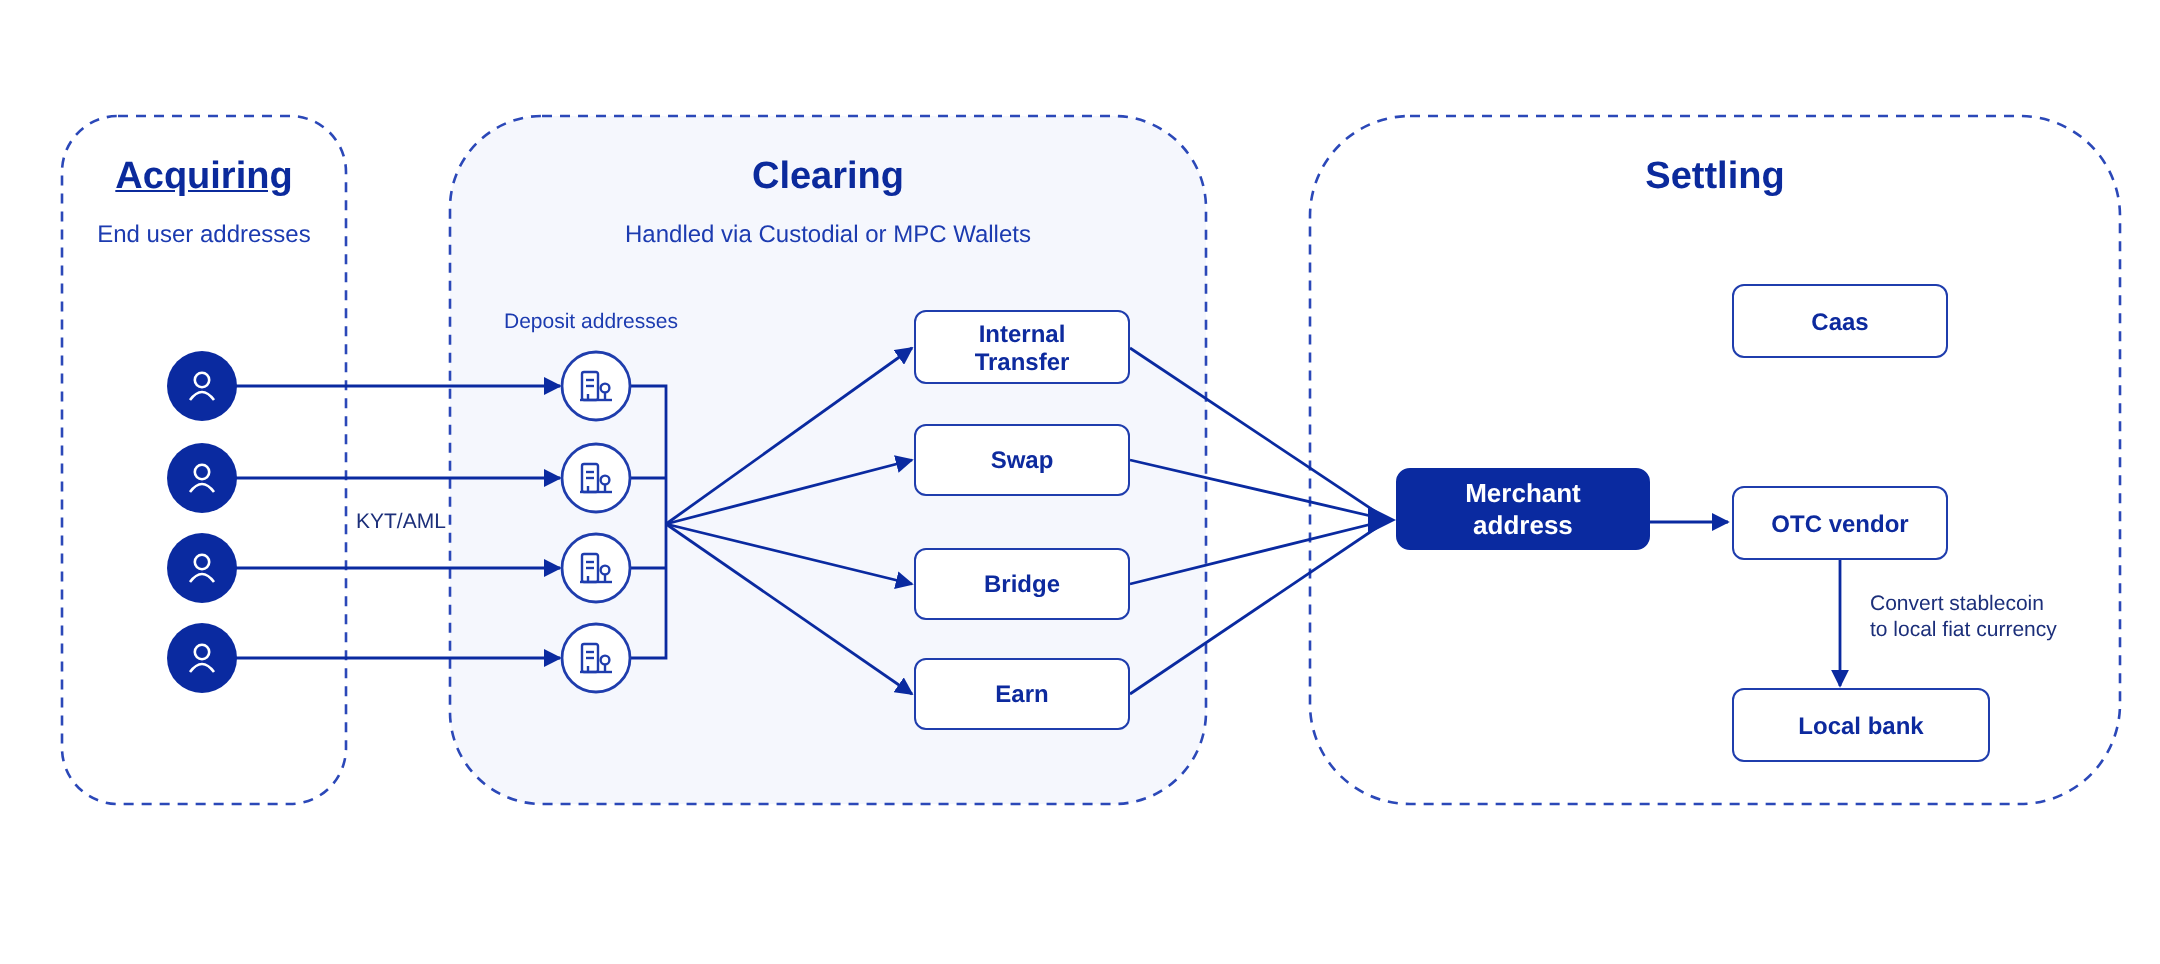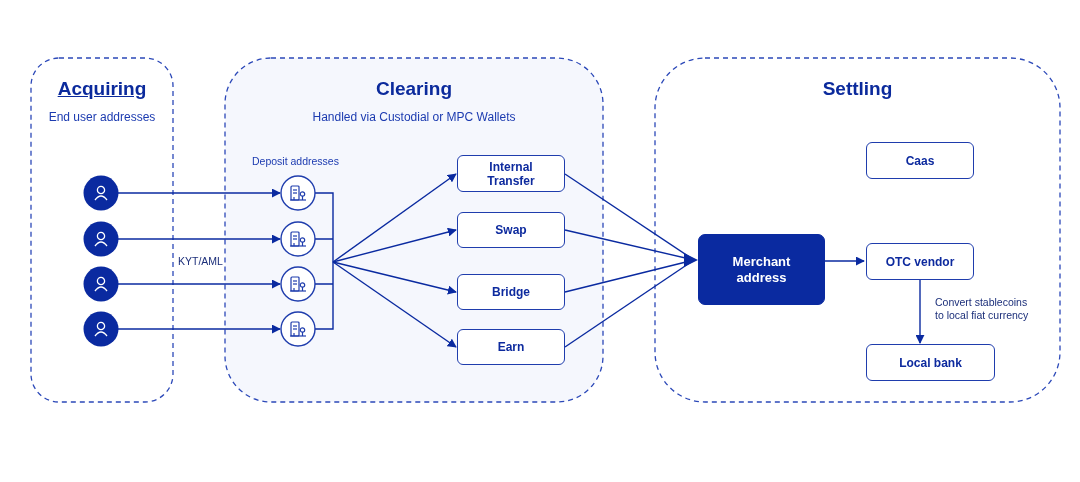--- a/index.html
+++ b/index.html
@@ -148,41 +148,41 @@
 
 <div class="lbl section-title" style="left:225px; top:78px; width:378px;">Clearing</div>
 <div class="lbl section-sub" style="left:225px; top:110px; width:378px;">Handled via Custodial or MPC Wallets</div>
 <div class="lbl small" style="left:252px; top:155px; text-align:left; color:#1c3bb0;">Deposit addresses</div>
 
 <div class="lbl section-title" style="left:655px; top:78px; width:405px;">Settling</div>
 
 <div class="lbl small" style="left:178px; top:255px; text-align:left;">KYT/AML</div>
 
 <div class="lbl small" style="left:935px; top:296px; text-align:left;">
-  <div>Convert stablecoins</div>
+  <div>Convert stablecoin</div>
   <div>to local fiat currency</div>
 </div>
 
 <div class="node" style="left:457px; top:155px; width:108px; height:37px;">
   <div>
     <span>Internal</span>
     <span>Transfer</span>
   </div>
 </div>
 <div class="node" style="left:457px; top:212px; width:108px; height:36px;text-align:right;">
   <span>Swap</span>
 </div>
 <div class="node" style="left:457px; top:274px; width:108px; height:36px;">
   <span>Bridge</span>
 </div>
 <div class="node" style="left:457px; top:329px; width:108px; height:36px;">
   <span>Earn</span>
 </div>
 
-<div class="node primary" style="left:698px; top:234px; width:127px; height:71px;">
+<div class="node primary" style="left:698px; top:234px; width:127px; height:41px;">
   <div>
     <span>Merchant</span>
     <span>address</span>
   </div>
 </div>
 
 <div class="node" style="left:866px; top:142px; width:108px; height:37px;">
   <span>Caas</span>
 </div>
 <div class="node" style="left:866px; top:243px; width:108px; height:37px;">

